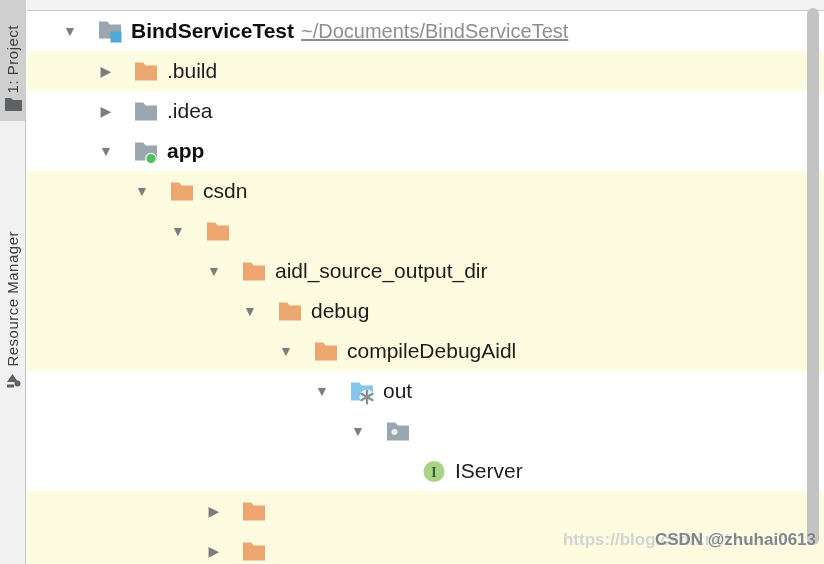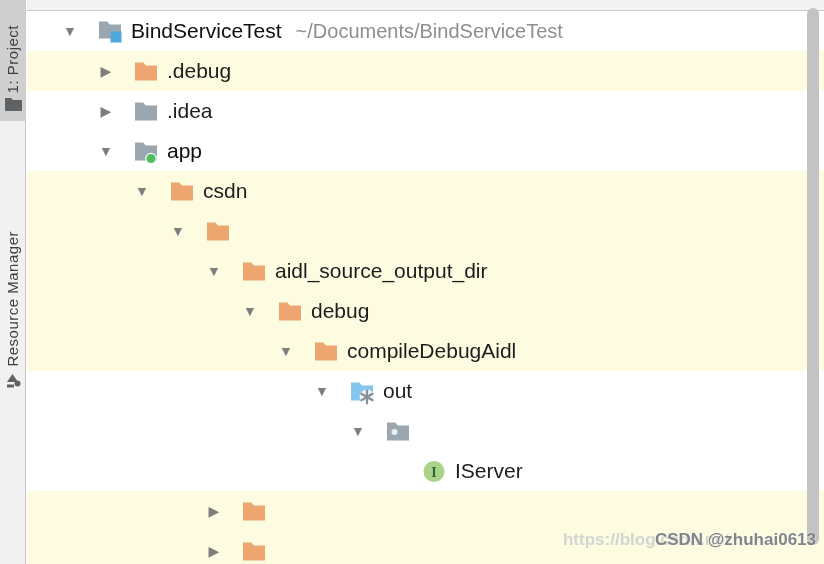--- a/index.html
+++ b/index.html
@@ -37,22 +37,22 @@
     font-size:21px;color:#262626;cursor:default;
   }
   .row.hl{background:var(--hl,#FDFCE1);}
   .arrow{
     width:20px;margin-right:16px;flex:none;text-align:center;
     font-size:14px;color:#7D7D7D;cursor:pointer;
   }
   .icon{width:28px;height:28px;margin-right:7px;flex:none;position:relative;}
   .icon svg{display:block;}
   .label{color:#1d1d1d;}
-  .label.bold{font-weight:normal;color:#0f0f0f;}
-  .path{color:#8E8E8E;margin-left:14px;font-size:20px;}
+  .label.bold{font-weight:bold;color:#0f0f0f;}
+  .path{color:#8E8E8E;margin-left:7px;font-size:20px;text-decoration:underline;}
   
   .scroll-thumb{
     position:absolute;right:5px;top:8px;width:12px;height:537px;
     background:#C3C3C3;border-radius:6px;z-index:20;
   }
   
   .watermark{
     position:absolute;right:8px;bottom:14px;z-index:30;font-size:17px;white-space:nowrap;font-weight:bold;
   }
   .wm-url{color:rgba(195,200,206,0.75);}
@@ -99,21 +99,21 @@
     <span class="label bold">BindServiceTest</span>
     <span class="path">~/Documents/BindServiceTest</span>
   </div>
     <div class="row hl" style="padding-left: 69px;">
     <span class="arrow">▶</span>
     <span class="icon">
         <svg width="28" height="28" viewBox="0 0 28 28">
           <path d="M3 23.5 V5.5 h8.2 l2.6 3 H25 v15 z" fill="#EDA66F"></path>
         </svg>
       </span>
-    <span class="label">.debug</span>
+    <span class="label">.build</span>
 
   </div>
     <div class="row" style="padding-left: 69px;">
     <span class="arrow">▶</span>
     <span class="icon">
         <svg width="28" height="28" viewBox="0 0 28 28">
           <path d="M3 23.5 V5.5 h8.2 l2.6 3 H25 v15 z" fill="#9AA7B0"></path>
         </svg>
       </span>
     <span class="label">.idea</span>

